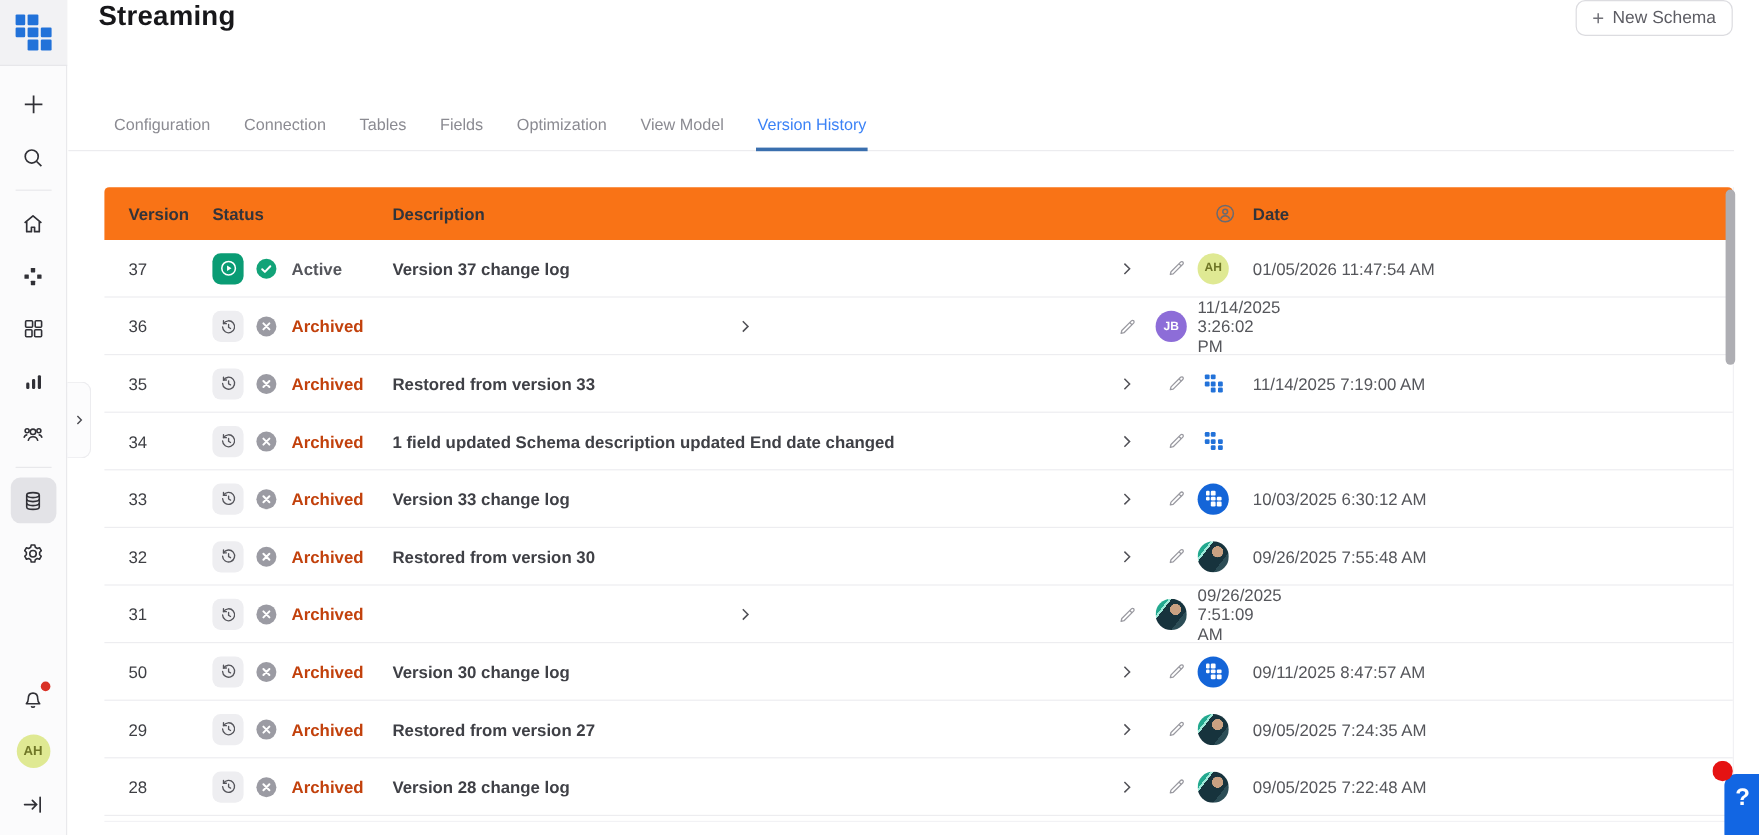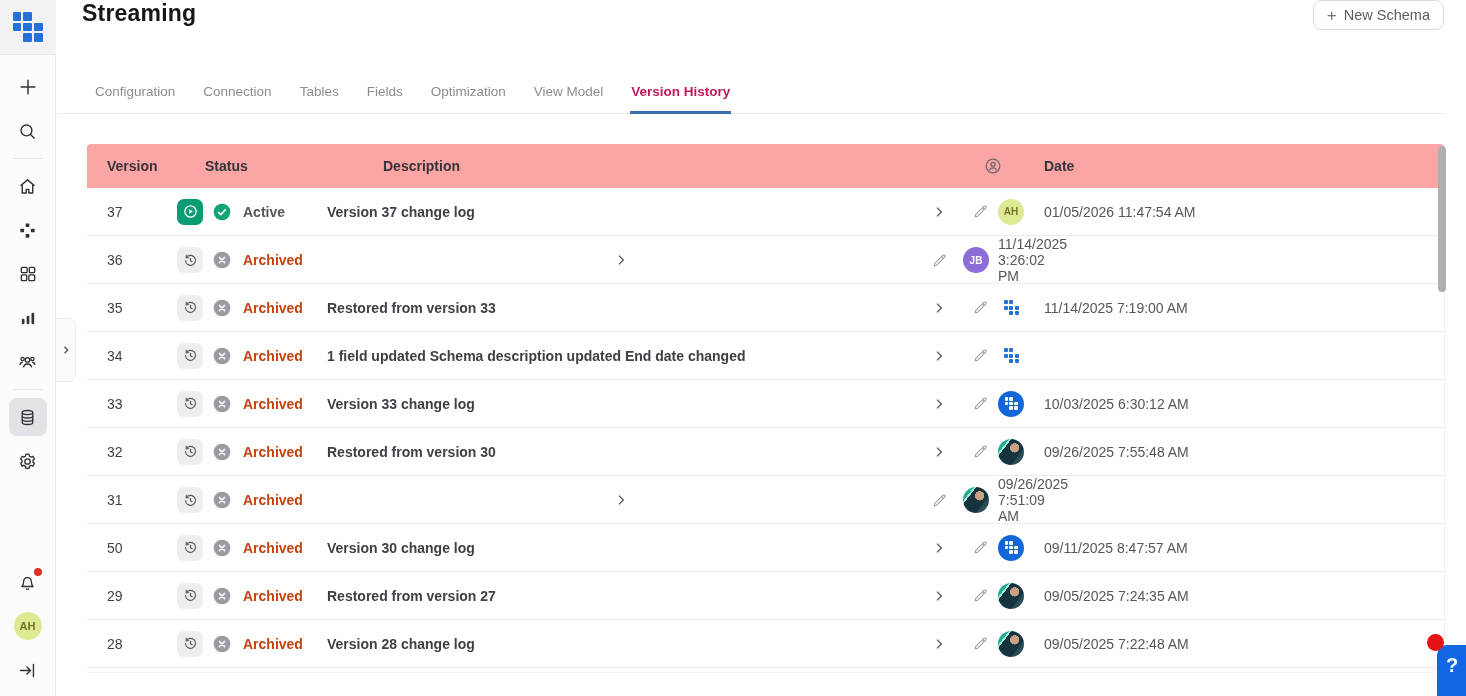--- a/index.html
+++ b/index.html
@@ -37,29 +37,29 @@
   .topbar { height:56px; display:flex; align-items:flex-start; padding:0 22px 0 25px; }
   .page-title { font-size:23px; font-weight:700; letter-spacing:.2px; color:#17171a; }
   .new-schema { margin-left:auto; display:flex; align-items:center; gap:7px; height:30px;
     padding:0 13px; border:1px solid #dcdce0; border-radius:8px; color:#5c5c63; font-size:14.5px;
     background:#fff; }
   .new-schema .plus { font-size:17px; line-height:1; color:#717178; }
 
   .tabs { display:flex; gap:26px; margin:20px 21px 0 0; padding-left:37px;
     border-bottom:1px solid #ececef; }
   .tab { font-size:13.5px; color:#8b8b92; padding:8px 1px 12px; border-bottom:3px solid transparent;
-    margin-bottom:-1px; }
-  .tab.active { color:#be185d; font-weight:700; border-bottom-color:#3a6fae; }
+    margin-bottom:-1px;margin-top:12px; }
+  .tab.active { color:#3b82f6; font-weight:400; border-bottom-color:#3a6fae; }
 
   
   .table { position:relative; margin:30px 21px 0 30px; border-right:1px solid #f1f1f4; }
   .trow { display:grid; grid-template-columns:70px 150px 1fr 48px 35px 46px 400px;
     align-items:center; padding-left:20px; }
-  .thead { height:44px; background:#fca5a5; border-radius:4px 4px 0 0; font-size:14px;
-    font-weight:600; color:#33343a;gap:28px; }
+  .thead { height:44px; background:#f97316; border-radius:4px 4px 0 0; font-size:14px;
+    font-weight:600; color:#33343a; }
   .tbody .trow { height:48px; border-bottom:1px solid #ededf0; font-size:14px; }
   .sliver { height:5px; border-bottom:1px solid #f2f2f5; }
   .cell-version { color:#3e3f44; }
   .cell-desc { font-weight:600; color:#3f4046; padding-right:14px; white-space:nowrap; overflow:hidden; }
   .cell-date { color:#55565b; }
   .head-user-icon { display:flex; align-items:center; justify-content:center; color:#6a6a70; }
 
   .cell-status { display:flex; align-items:center; gap:9px;font-weight:bold; }
   .status-action { width:26px; height:26px; border-radius:7px; display:flex; align-items:center;
     justify-content:center; }

